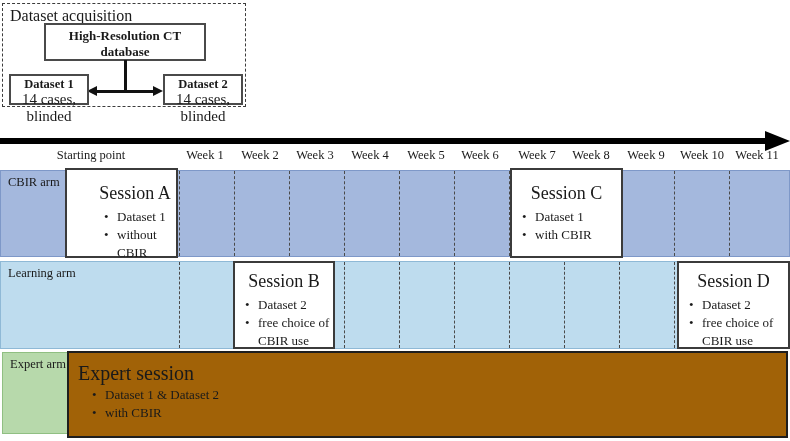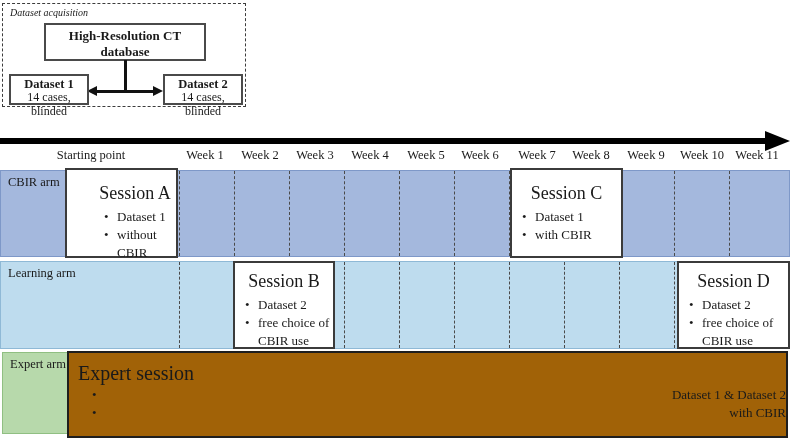--- a/index.html
+++ b/index.html
@@ -1,27 +1,27 @@
 <!DOCTYPE html>
 <html><head>
 <meta charset="utf-8">
 <style>
   html,body{margin:0;padding:0;background:#fff;}
   .stage{position:relative;width:790px;height:441px;background:#ffffff;
          font-family:"Liberation Serif","DejaVu Serif",serif;color:#1a1a1a;overflow:hidden;}
 
   
   .acq-panel{position:absolute;left:2px;top:3px;width:244px;height:104px;border:1px dashed #3c3c3c;box-sizing:border-box;background:#fff;}
-  .acq-title{position:absolute;left:7px;top:3px;font-size:10px;font-style:italic;}
+  .acq-title{position:absolute;left:7px;top:3px;font-size:16px;}
   .db-box{position:absolute;left:41px;top:19px;width:162px;height:38px;border:2px solid #4a4a4a;background:#fff;
           text-align:center;font-weight:bold;font-size:13px;line-height:1.25;padding-top:3px;box-sizing:border-box;}
   .ds-box{position:absolute;top:70px;width:80px;height:31px;border:2px solid #4a4a4a;background:#fff;text-align:center;box-sizing:border-box;z-index:2;}
   .ds1{left:6px}.ds2{left:160px}
   .ds-name{font-weight:bold;font-size:12.5px;line-height:1.15;margin-top:1px;}
-  .ds-detail{font-size:12px;line-height:1.1;}
+  .ds-detail{font-size:15px;line-height:1.1;}
   .v-line{position:absolute;left:121px;top:56px;width:3px;height:32px;background:#111;}
   .h-line{position:absolute;left:90px;top:86px;width:64px;height:3px;background:#111;}
   .ah{position:absolute;width:0;height:0;top:82px;}
   .ah-left{left:84px;border-right:10px solid #111;border-top:5.5px solid transparent;border-bottom:5.5px solid transparent;}
   .ah-right{left:150px;border-left:10px solid #111;border-top:5.5px solid transparent;border-bottom:5.5px solid transparent;}
 
   
   .tl-bar{position:absolute;left:0;top:138px;width:770px;height:6px;background:#000;}
   .tl-head{position:absolute;left:765px;top:131px;width:0;height:0;
            border-left:25px solid #000;border-top:10px solid transparent;border-bottom:10px solid transparent;}
@@ -43,21 +43,21 @@
   .sess-d{left:677px;top:261px;width:113px;height:88px;}
   .s-title{text-align:center;font-size:18px;margin-top:13px;}
   .low .s-title{margin-top:8px;}
   .s-bullets{margin:4px 0 0 0;padding:0 2px 0 23px;list-style:none;font-size:13px;line-height:1.38;}
   .s-bullets li{position:relative;}
   .s-bullets li::before{content:"\2022";position:absolute;left:-13px;}
 
   .expert-box{position:absolute;left:67px;top:351px;width:721px;height:87px;background:#a16207;border:2px solid #1e1e1e;box-sizing:border-box;z-index:2;}
   .e-title{font-size:20px;margin:9px 0 1px 9px;}
   .e-bullets{margin:1px 0 0 0;padding:0 0 0 36px;list-style:none;font-size:13px;line-height:1.4;}
-  .e-bullets li{position:relative;text-align:right;}
+  .e-bullets li{position:relative;}
   .e-bullets li::before{content:"\2022";position:absolute;left:-13px;}
 </style>
 </head>
 <body>
 
 <div class="stage">
 
   <div class="acq-panel">
     <div class="acq-title">Dataset acquisition</div>
     <div class="db-box">

